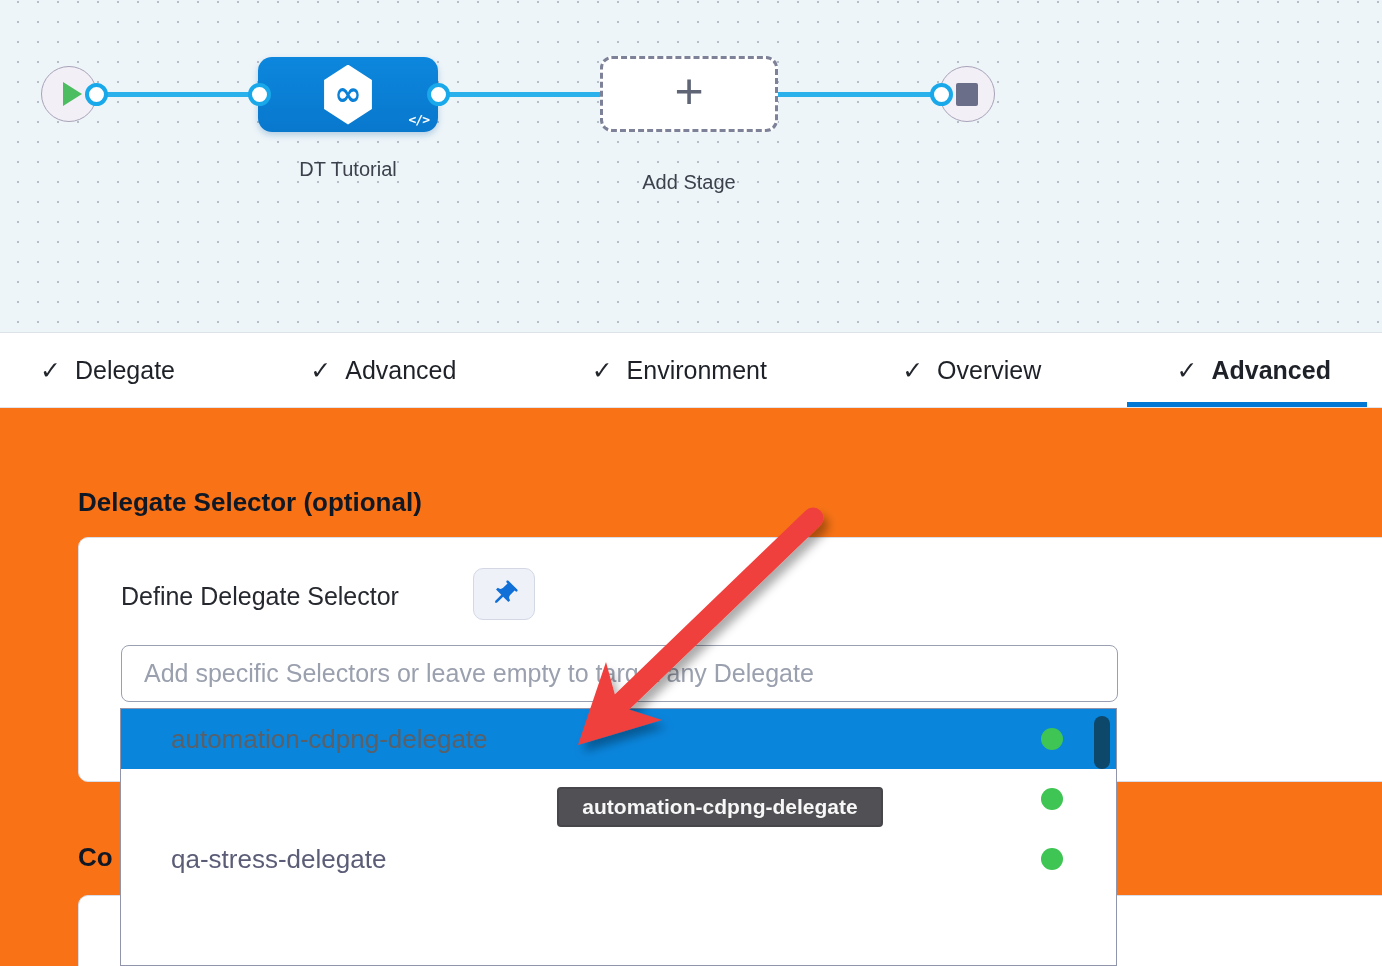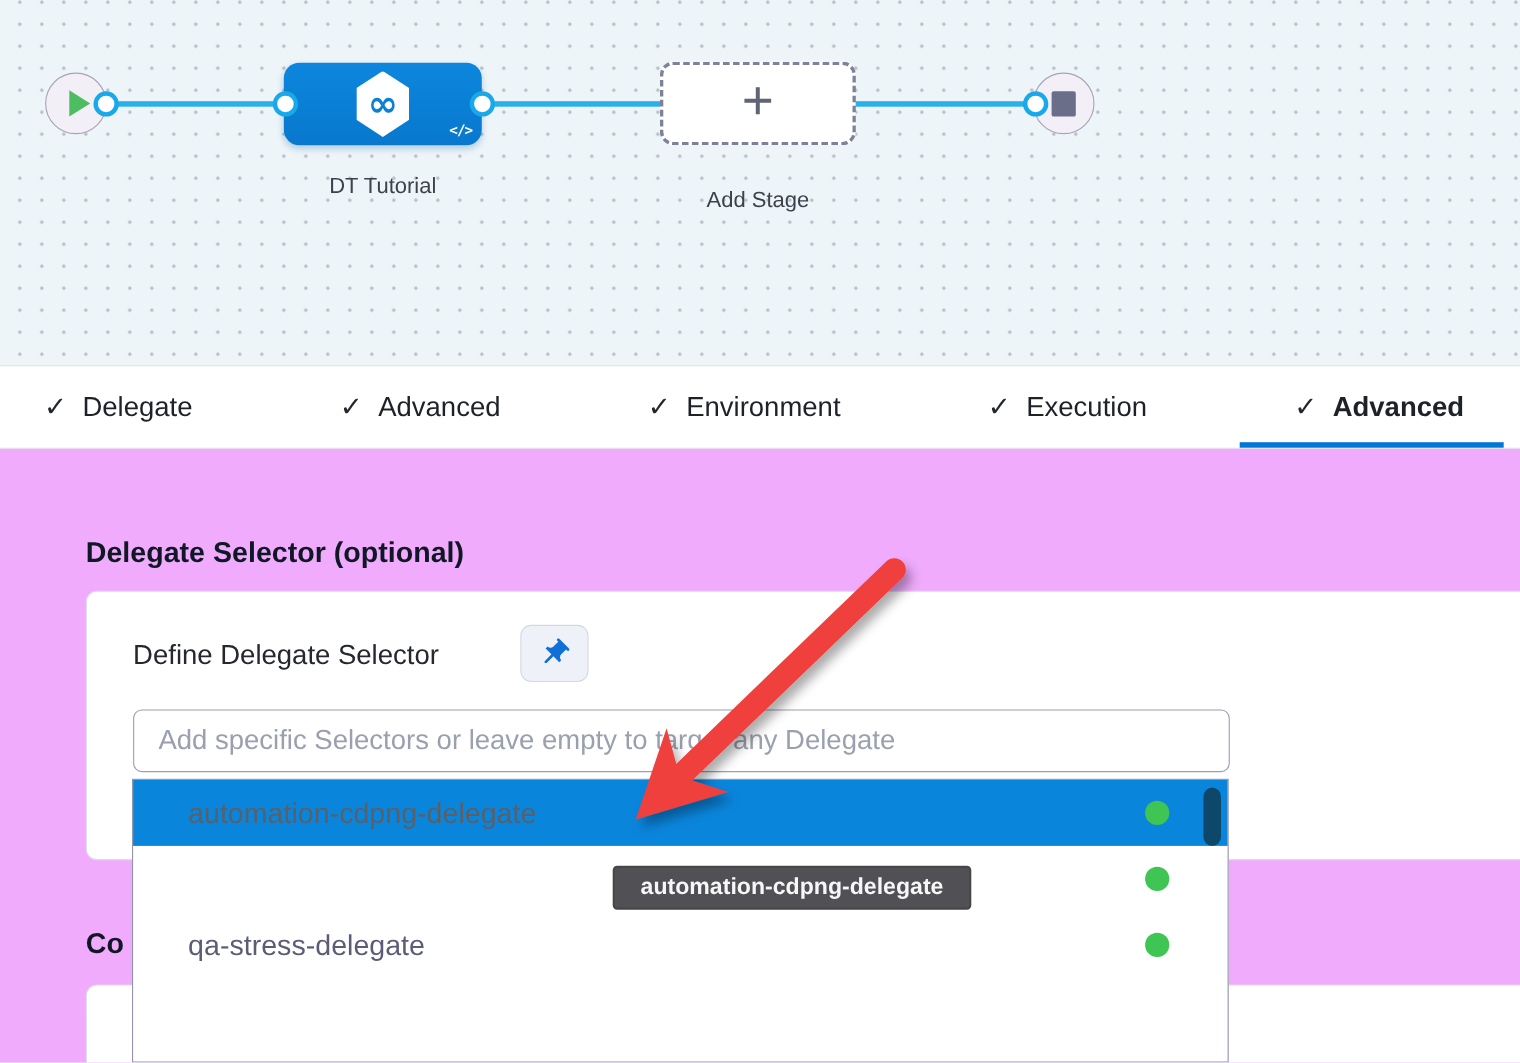--- a/index.html
+++ b/index.html
@@ -60,21 +60,21 @@
     border-top:1px solid #dde2e9;border-bottom:1px solid #e0e5eb;box-sizing:border-box;
     display:flex;align-items:center;justify-content:space-between;
     padding:0 51px 0 40px;
   }
   .tab{display:flex;align-items:center;gap:14px;cursor:pointer;}
   .tab .check{font-size:25px;font-weight:700;color:#23272d;}
   .tab .tlabel{font-size:25px;font-weight:500;color:#1e2228;}
   .tab.active .tlabel{font-weight:700;}
   .tab-underline{position:absolute;left:1127px;bottom:0px;width:240px;height:5px;background:#0278d5;z-index:2;}
   
-  .content{position:absolute;left:0;top:408px;width:1382px;height:558px;background:#f0abfc;}
+  .content{position:absolute;left:0;top:408px;width:1382px;height:558px;background:#f97316;}
   .section-heading{position:absolute;left:78px;font-size:26px;font-weight:700;color:#101826;}
   .h-delegate{top:79px;}
   .h-next{top:434px;}
   .card{
     position:absolute;left:78px;width:1330px;background:#ffffff;
     border:1px solid #d9dde8;border-radius:10px;box-sizing:border-box;
   }
   .card1{top:129px;height:245px;}
   .card2{top:487px;height:120px;}
   .field-label{position:absolute;left:42px;top:44px;font-size:25px;color:#25282e;}
@@ -156,21 +156,21 @@
     <div class="tab">
       <span class="check">✓</span>
       <span class="tlabel">Advanced</span>
     </div>
     <div class="tab">
       <span class="check">✓</span>
       <span class="tlabel">Environment</span>
     </div>
     <div class="tab">
       <span class="check">✓</span>
-      <span class="tlabel">Execution</span>
+      <span class="tlabel">Overview</span>
     </div>
     <div class="tab active">
       <span class="check">✓</span>
       <span class="tlabel">Advanced</span>
     </div>
     <div class="tab-underline"></div>
 </div>
 
 <div class="content">
   <div class="section-heading h-delegate">Delegate Selector (optional)</div>

